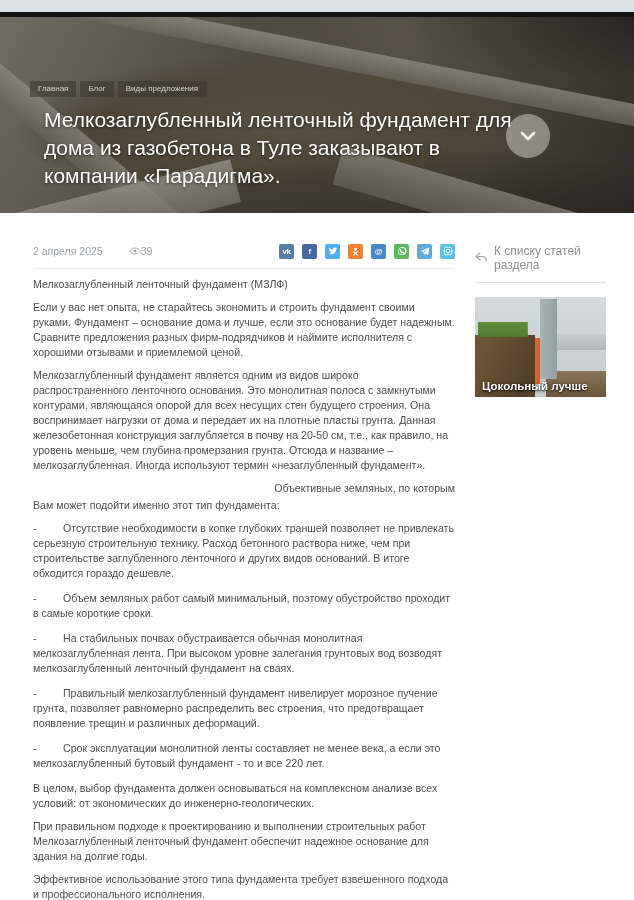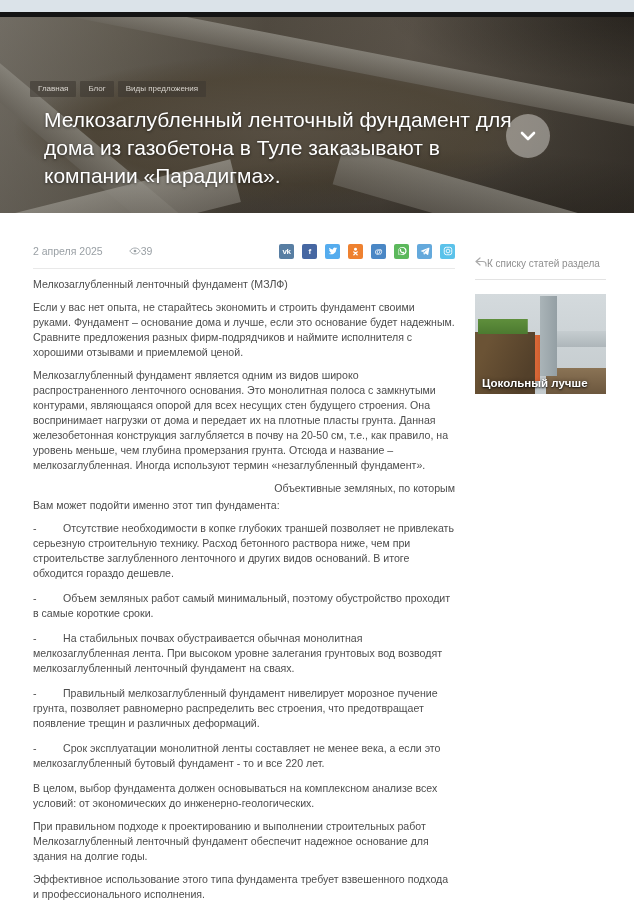--- a/index.html
+++ b/index.html
@@ -67,21 +67,21 @@
   
   .article-body { margin-top:8px; font-size:10.6px; line-height:15px; color:#4d4d4d; }
   .article-body p { margin:0 0 8px; }
   .b-right { text-align:right; margin-bottom:2px !important; }
   .b-bullet { margin:0 0 10px !important; }
   .dash { display:none; }
   .b-bullet .dash { display:inline-block; width:30px; }
   .b-bullet .dash::before { content:"-"; }
 
   
-  .back-link { display:flex; align-items:center; gap:0; color:#8f8f8f; font-size:10px; cursor:pointer; margin:14px 0 10px; }
+  .back-link { display:flex; align-items:center; gap:7px; color:#8f8f8f; font-size:12px; cursor:pointer; margin:1px 0 10px; }
   .sb-divider { border:none; border-top:1px solid #e3e3e3; margin:0 0 14px; }
   .side-card { position:relative; width:131px; height:100px; margin-bottom:10px; overflow:hidden; cursor:pointer; background:#c3cacd; }
   .card-label {
     position:absolute; left:7px; bottom:5px; color:#fff; font-weight:700; font-size:11.5px;
     text-shadow:0 1px 2px rgba(0,0,0,.85), 0 0 4px rgba(0,0,0,.45);
   }
   .basement-floor {
     background-color:#c3cacd;
     background-image:
       linear-gradient(#5f8f3c,#4c7a30),

